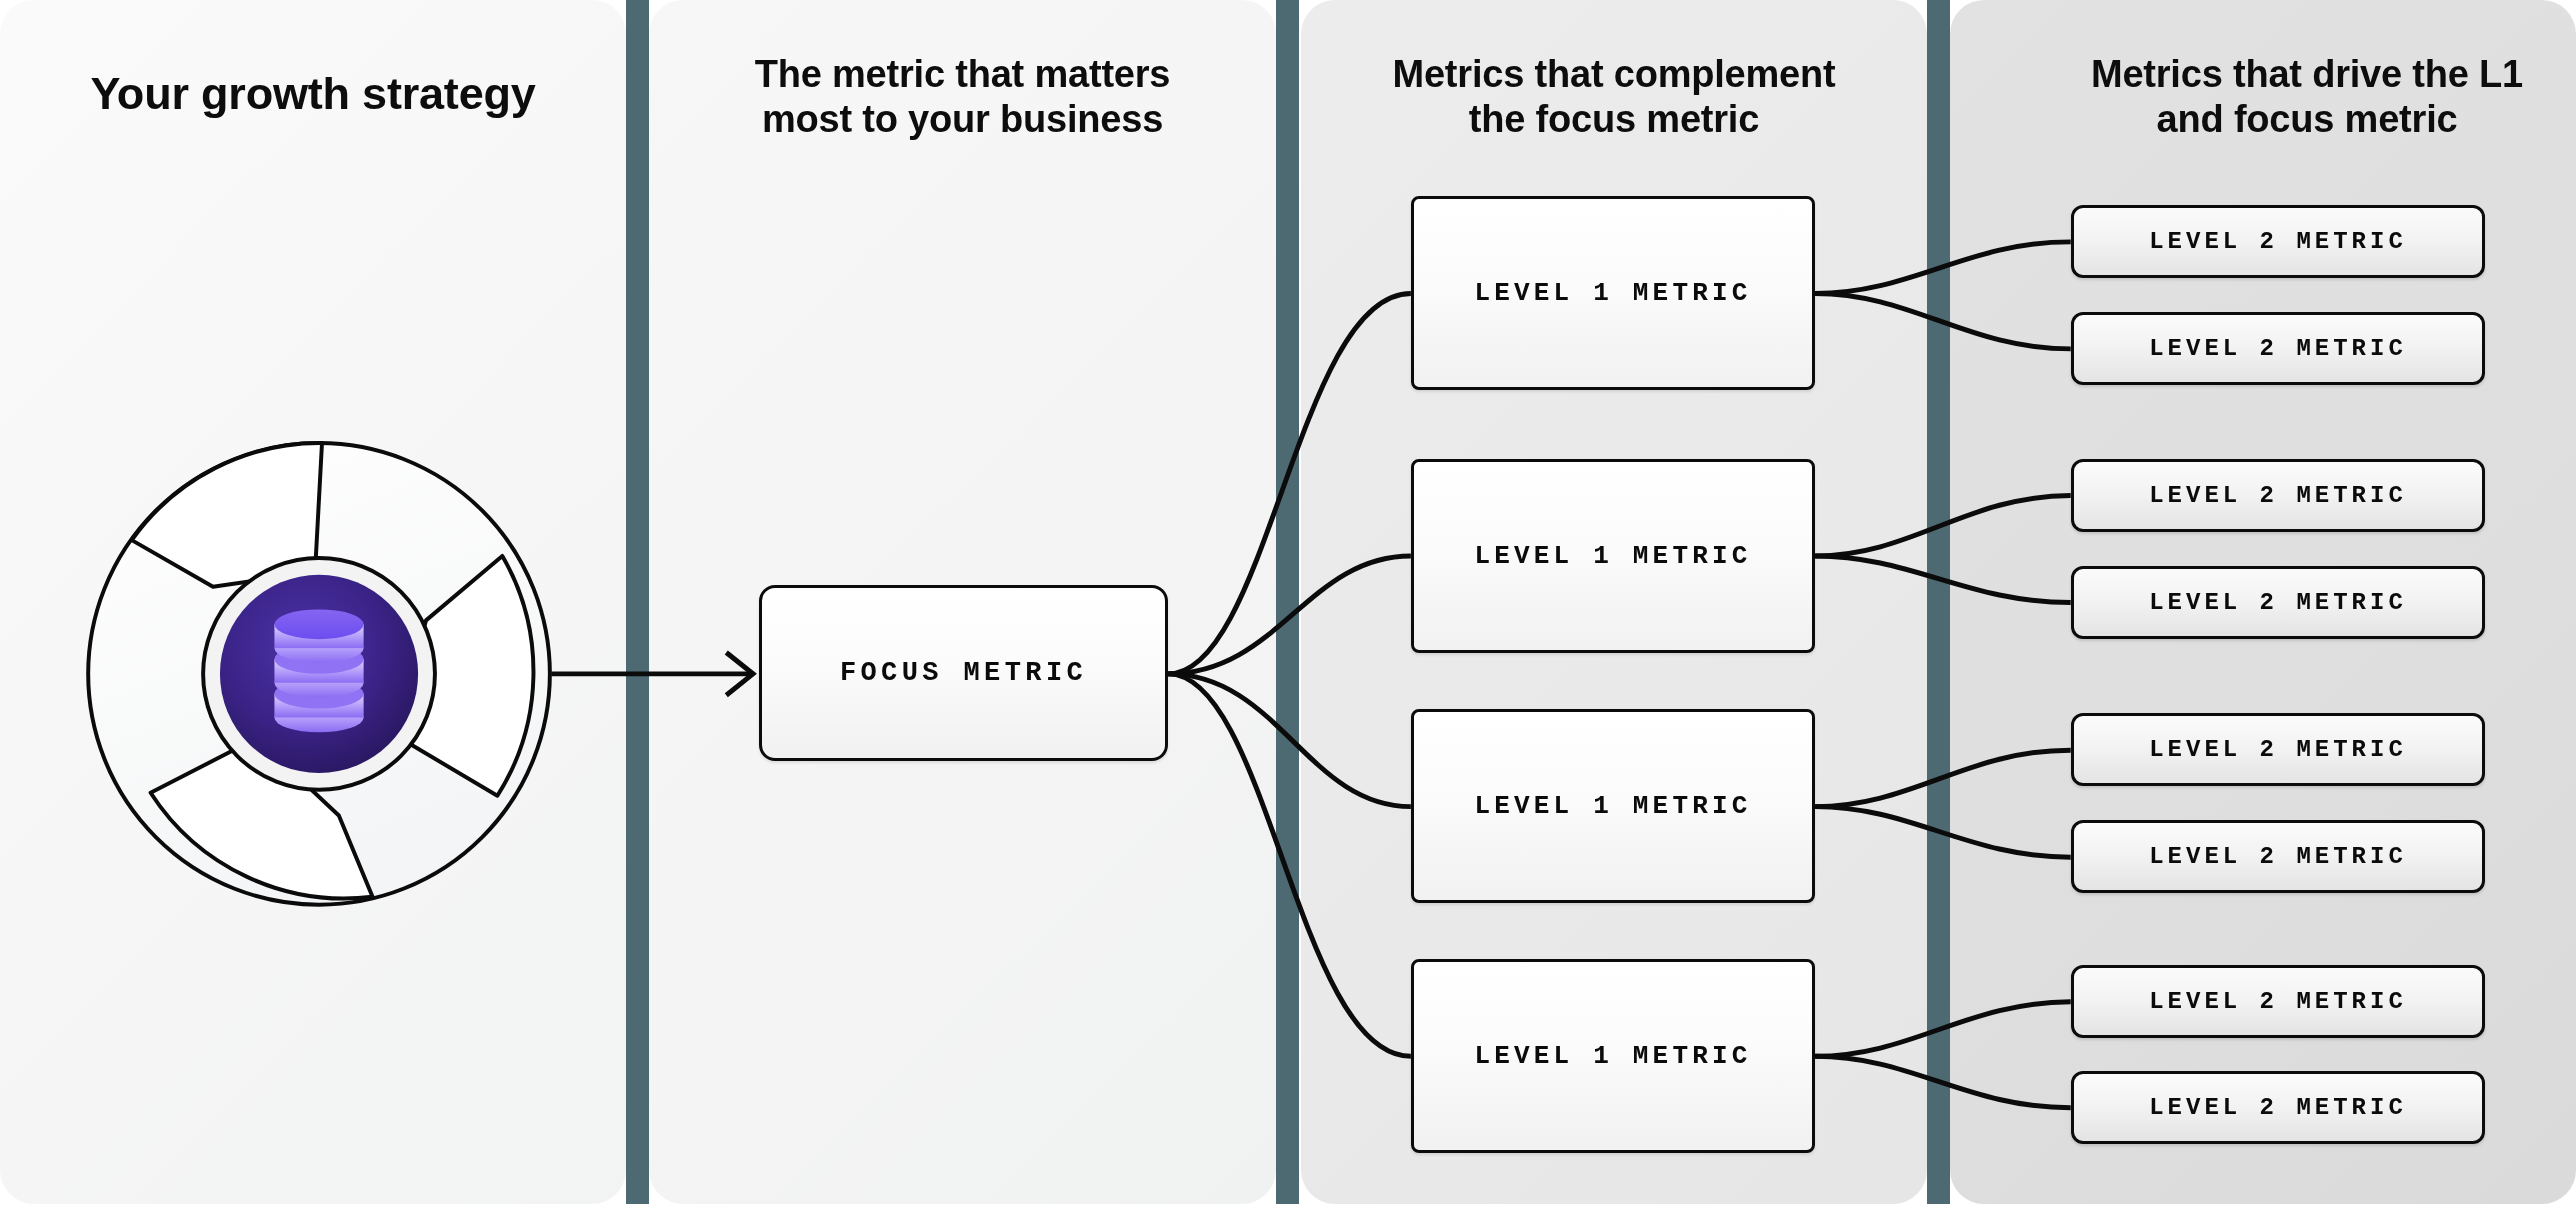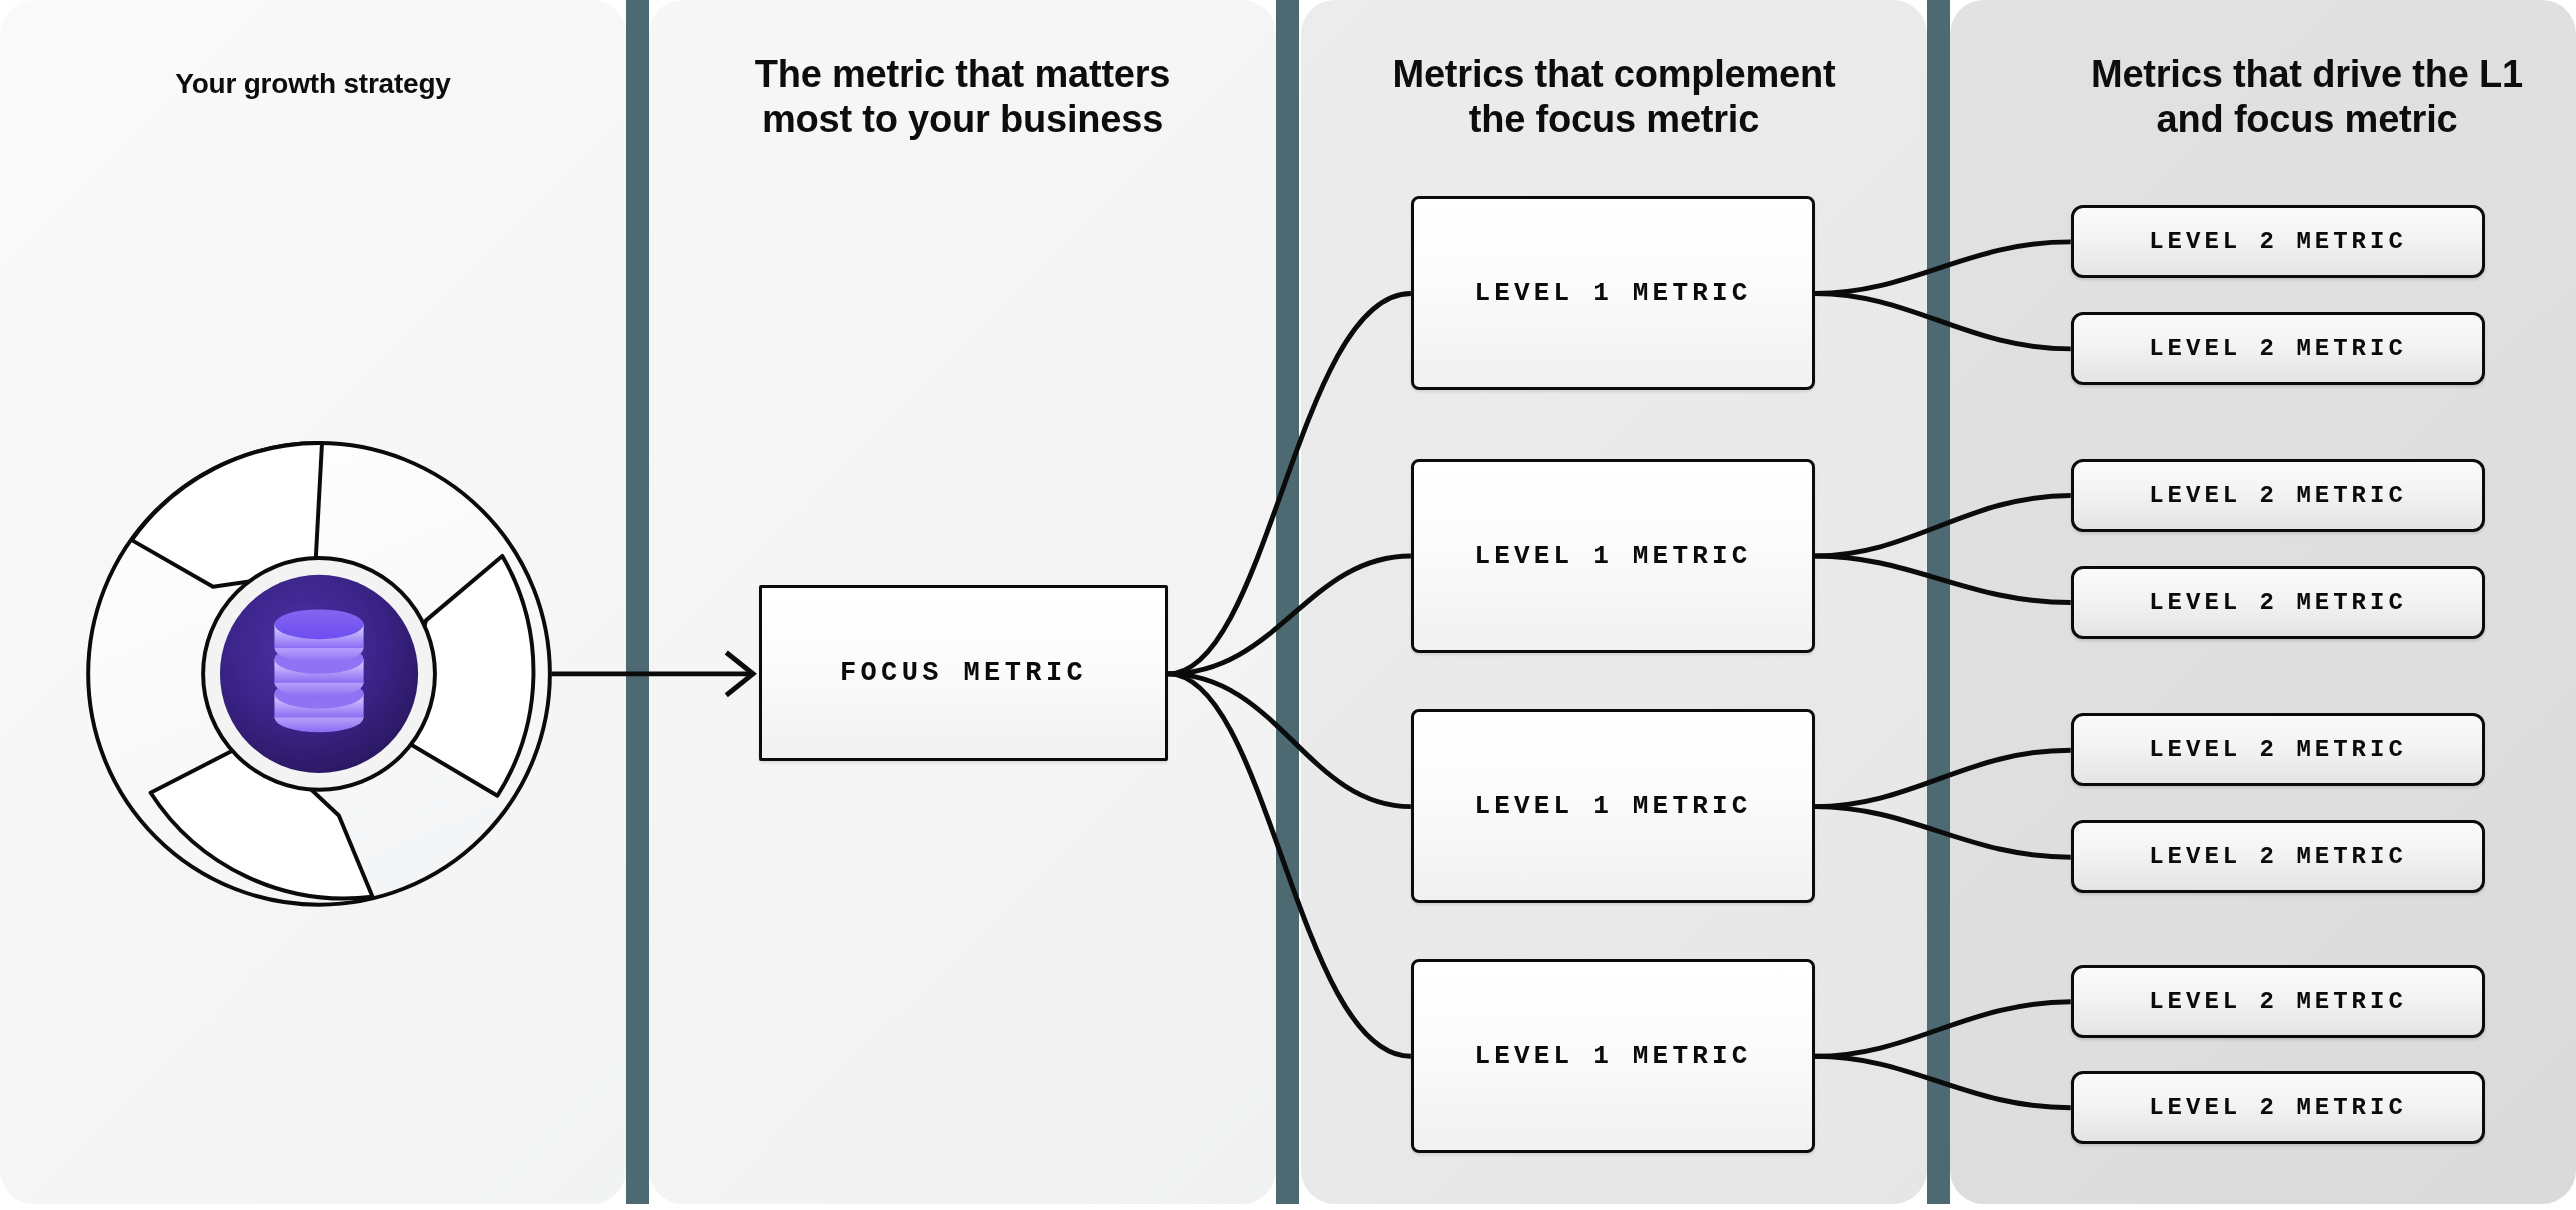--- a/index.html
+++ b/index.html
@@ -21,40 +21,40 @@
   #div1{left:626px;}
   #div2{left:1276px;}
   #div3{left:1927px;}
 
   
   .col-title{
     position:absolute;text-align:center;color:#0d0d0d;
     font-weight:700;line-height:1.18;letter-spacing:-0.2px;
     font-family:"Liberation Sans","DejaVu Sans",sans-serif;
   }
-  #t1{left:0;   width:626px; top:67px; font-size:28px;}
+  #t1{left:0;   width:626px; top:67px; font-size:45px;}
   #t2{left:649px;width:627px;top:52px; font-size:38px;}
   #t3{left:1301px;width:626px;top:52px;font-size:38px;}
   #t4{left:1950px;width:626px;top:52px;font-size:38px;margin-left:44px;}
 
   
   #wires{position:absolute;left:0;top:0;width:2576px;height:1211px;pointer-events:none;}
 
   
   .node{
     position:absolute;box-sizing:border-box;
     display:flex;align-items:center;justify-content:center;
     border:3px solid #0b0b0b;
     background:linear-gradient(180deg,#ffffff 0%,#fcfcfc 40%,#f1f1f1 100%);
     color:#0b0b0b;font-weight:700;
     font-family:Liberation Mono, monospace;
     box-shadow:0 2px 3px rgba(0,0,0,.10);
   }
   .node-focus{
-    left:759px;top:585px;width:409px;height:176px;border-radius:2px;
+    left:759px;top:585px;width:409px;height:176px;border-radius:16px;
     font-size:27px;letter-spacing:4.4px;
   }
   .node-l1{
     left:1411px;width:404px;height:194px;border-radius:8px;
     font-size:26px;letter-spacing:4.2px;
   }
   .node-l2{
     left:2071px;width:414px;height:73px;border-radius:12px;
     font-size:24px;letter-spacing:4px;
     background:linear-gradient(180deg,#fbfbfb 0%,#f3f3f3 45%,#e4e4e4 100%);

